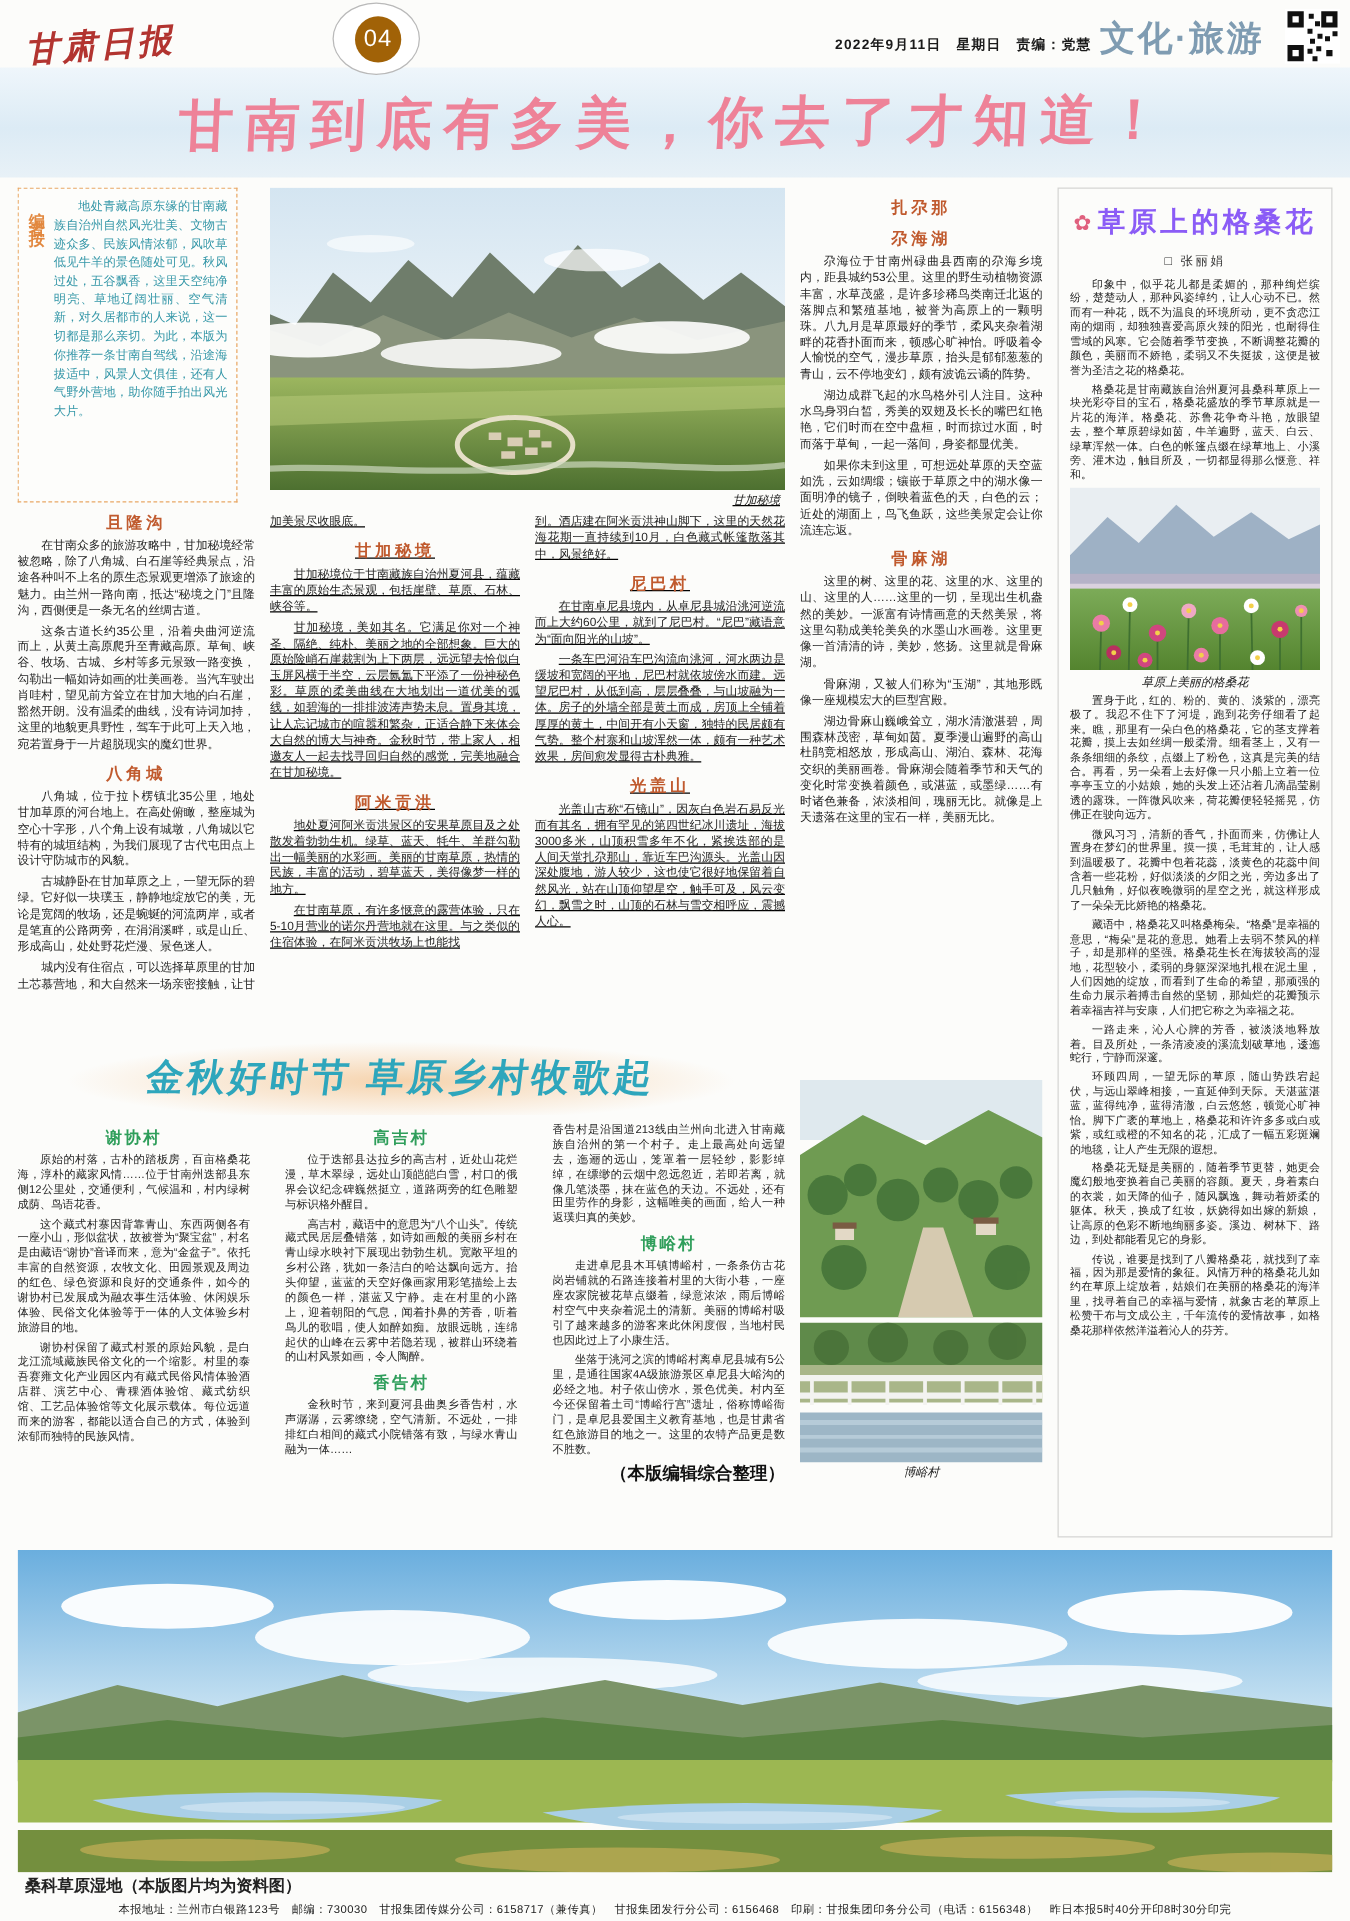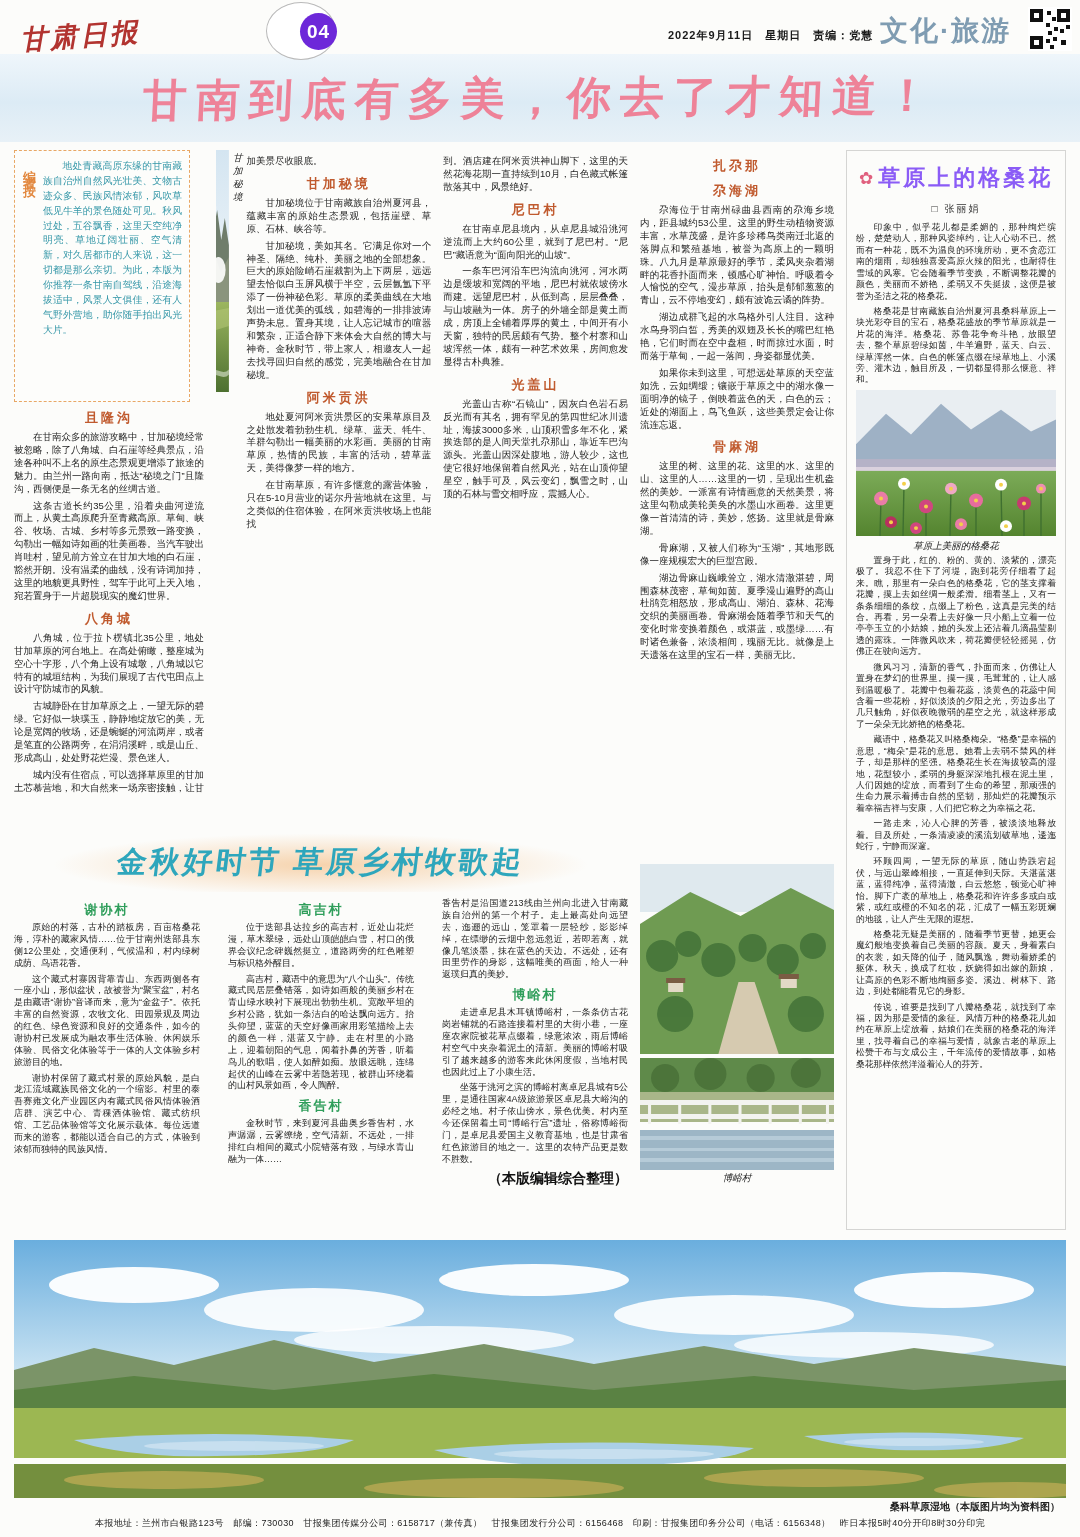--- a/index.html
+++ b/index.html
@@ -7,41 +7,41 @@
   body { font-family:"Liberation Sans", sans-serif; background:#f3f3f0; overflow:hidden; }
   .page { position:relative; width:1080px; height:1537px; background:#fcfcfa; overflow:hidden; }
 
   
   .header { position:relative; height:54px; }
   .logo { position:absolute; left:20px; top:18px; font-family:"Liberation Serif", serif;
           font-size:27px; font-weight:bold; font-style:italic; color:#b23430;
           letter-spacing:3px; transform:rotate(-4deg); }
   .badge-arc { position:absolute; left:266px; top:2px; width:70px; height:58px;
           border:1px solid #b9b9b9; border-radius:50%; background:#fff; }
-  .page-badge { position:absolute; left:300px; top:13px; width:37px; height:37px; border-radius:50%;
-          background:#6d28d9; color:#fff; font-weight:bold; font-size:19px;
+  .page-badge { position:absolute; left:284px; top:13px; width:37px; height:37px; border-radius:50%;
+          background:#a16207; color:#fff; font-weight:normal; font-size:19px;
           display:flex; align-items:center; justify-content:center; letter-spacing:1px; }
   .date-line { position:absolute; left:668px; top:28px; font-size:11px; font-weight:bold; color:#1a1a1a; letter-spacing:1px; }
   .section-title { position:absolute; left:880px; top:12px; font-size:28px; font-weight:800;
           color:#7f9cb2; letter-spacing:2px; }
   .qr { position:absolute; right:8px; top:7px; width:44px; height:44px; }
 
   
   .headline-band { height:88px; background:linear-gradient(180deg,#eff6fb 0%,#dcebf5 55%,#e8f1f7 100%);
           display:flex; align-items:center; justify-content:center; }
   .headline { font-size:44px; font-weight:800; color:#ee8298; letter-spacing:9px;
           transform:skewX(-3deg) rotate(-0.4deg); white-space:nowrap; }
 
   
   .main { display:flex; gap:12px; padding:8px 14px 0; }
   .left-zone { width:820px; }
   .top-feature { display:flex; gap:12px; height:676px; overflow:hidden; }
   .col { overflow:hidden; }
   .col-a { width:190px; }
-  .col-bc { width:412px; display:flex; flex-direction:row; }
+  .col-bc { width:412px; display:flex; flex-direction:column;text-decoration:underline; }
   .col-d { width:194px; }
   .main-photo { height:242px; width:calc(100% + 40px); margin-left:-40px; overflow:hidden; }
   .photo svg { display:block; width:100%; height:100%; }
   .photo-caption { font-size:9.5px; font-style:italic; color:#222; text-align:right; padding:2px 4px 0; }
   .photo-caption.center { text-align:center; }
   .col-bc-text { display:flex; gap:12px; margin-top:3px; height:414px; overflow:hidden; }
   .col-b,.col-c { flex:1; overflow:hidden; }
 
   .para { font-size:9.5px; line-height:1.36; color:#1e1e1e; text-align:justify; text-indent:2em; margin:2px 0 4px; }
   .para.cont { text-indent:0; }
@@ -74,21 +74,21 @@
   .essay-col { flex:1; height:1080px; border:1px solid #d5d5d3; padding:8px 9px; overflow:hidden; background:#fcfcfa; }
   .essay-title-row { display:flex; align-items:center; justify-content:center; gap:5px; margin-top:4px; }
   .flower { font-size:17px; color:#e0607e; }
   .essay-title { font-size:22px; font-weight:800; color:#8b5cf6; letter-spacing:3px; white-space:nowrap; }
   .essay-byline { text-align:center; font-size:10px; color:#333; margin:9px 0 6px; letter-spacing:2px; }
   .essay-col .para { font-size:8.8px; line-height:1.3; }
   .essay-photo { height:146px; margin:4px 0 2px; }
 
   
   .panorama { margin:8px 14px 0; height:258px; overflow:hidden; }
-  .pan-caption { font-size:10px; font-weight:bold; color:#222; text-align:right; padding:2px 20px 0; }
+  .pan-caption { font-size:13px; font-weight:bold; color:#222; text-align:left; padding:2px 20px 0; }
   .footer { font-size:9px; color:#222; text-align:center; margin-top:3px; letter-spacing:0.4px; }
 </style>
 </head>
 <body>
 
 <div class="page">
 
   <div class="header">
     <div class="logo">甘肃日报</div>
     <div class="badge-arc"></div>

